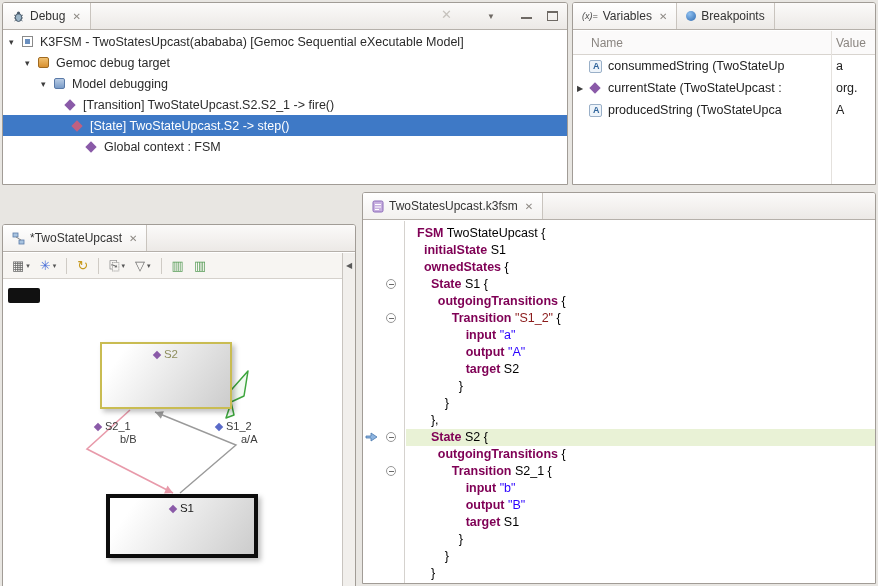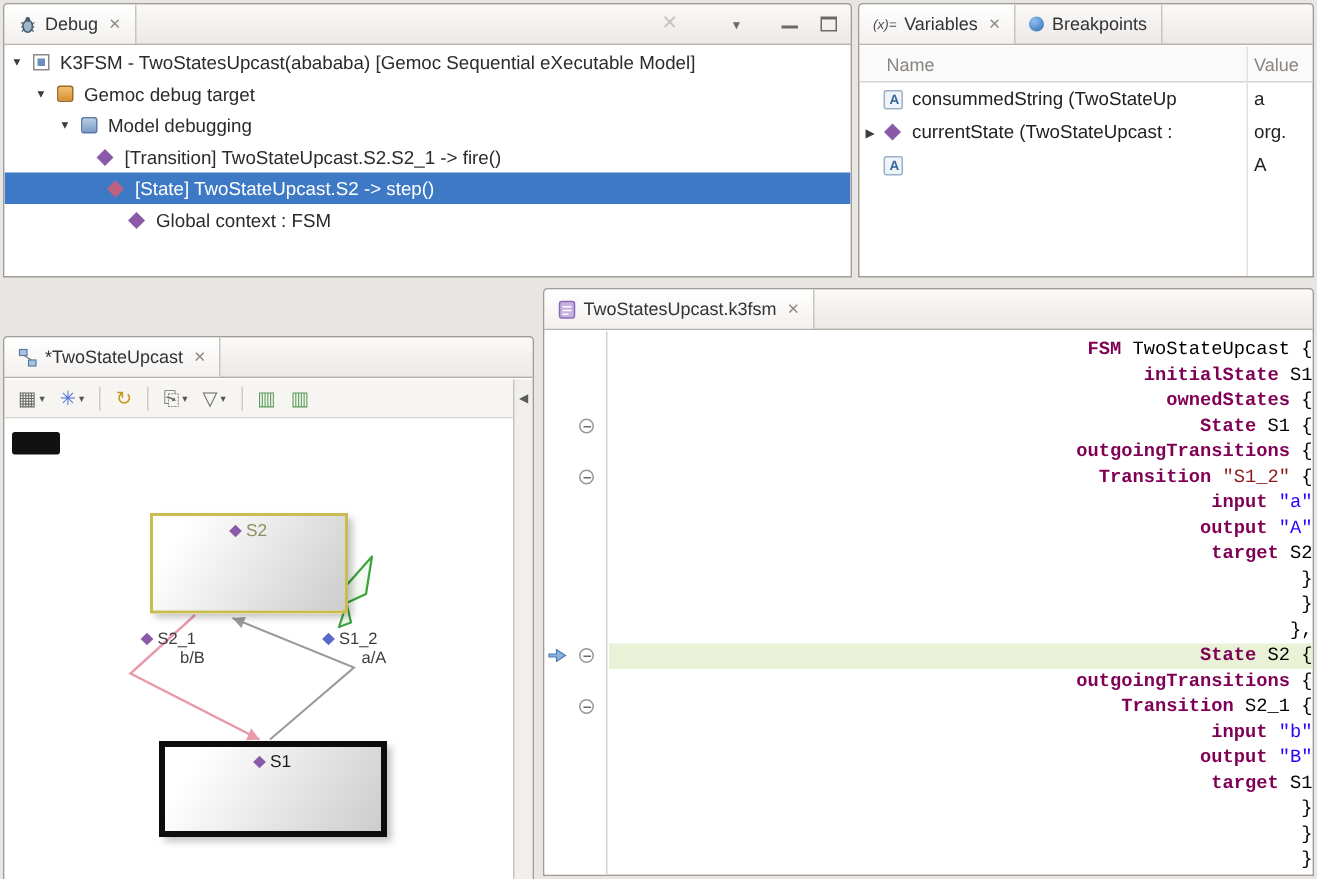--- a/index.html
+++ b/index.html
@@ -88,21 +88,21 @@
   #tlabel-s1_2 { left:213px; top:141px; }
   #tlabel-s1_2 .mini-diamond { background:#5a6ac8; }
 
   
   #editor-body { position:absolute; top:28px; left:0; right:0; bottom:0; background:#fff; }
   #annotation-ruler { position:absolute; left:0; top:0; bottom:0; width:16px; background:#fff; }
   #fold-ruler { position:absolute; left:16px; top:0; bottom:0; width:26px; background:#fff; border-right:1px solid #d5d2ce; }
   .fold-marker { position:absolute; left:7px; width:10px; height:10px; border:1px solid #979797; border-radius:50%; background:#fff; }
   .fold-marker::after { content:""; position:absolute; left:2px; top:4px; width:5px; height:1px; background:#6a6a6a; }
   #code-lines { position:absolute; left:43px; top:0; right:0; bottom:0; padding-top:4px;
-    font-family:Liberation Mono, monospace; font-size:12.5px;text-align:right; }
+    font-family:Liberation Sans, sans-serif; font-size:12.5px; }
   .cl { height:17px; line-height:17px; white-space:pre; padding-left:11px; }
   .cl.current { background:var(--current-line); }
   .tk-k { color:var(--keyword); font-weight:bold; }
   .tk-s { color:var(--string); }
   .tk-n { color:var(--name-string); }
   .tk-p { color:#000; }
   .ip { position:absolute; left:2px; }
 </style>
 </head>
 <body>
@@ -185,20 +185,21 @@
       </div>
       <div class="var-row">
         <span class="vexp">▶</span>
         <span class="vicon reference-icon"></span>
         <span class="var-name">currentState (TwoStateUpcast :</span>
         <span class="var-value">org.</span>
       </div>
       <div class="var-row">
         <span class="vexp"></span>
         <span class="vicon attribute-icon"></span>
+        <span class="var-name">producedString (TwoStateUpca</span>
         <span class="var-value">A</span>
       </div>
     </div>
 </div>
 
 <div class="part" id="diagram-part">
   <div class="tabbar">
     <div class="tab active">
       <svg class="tab-ico" width="13" height="13" viewBox="0 0 13 13">
         <rect x="1" y="1" width="5" height="4" fill="#a8c4e0" stroke="#5a7aa8" stroke-width="0.8"></rect>

